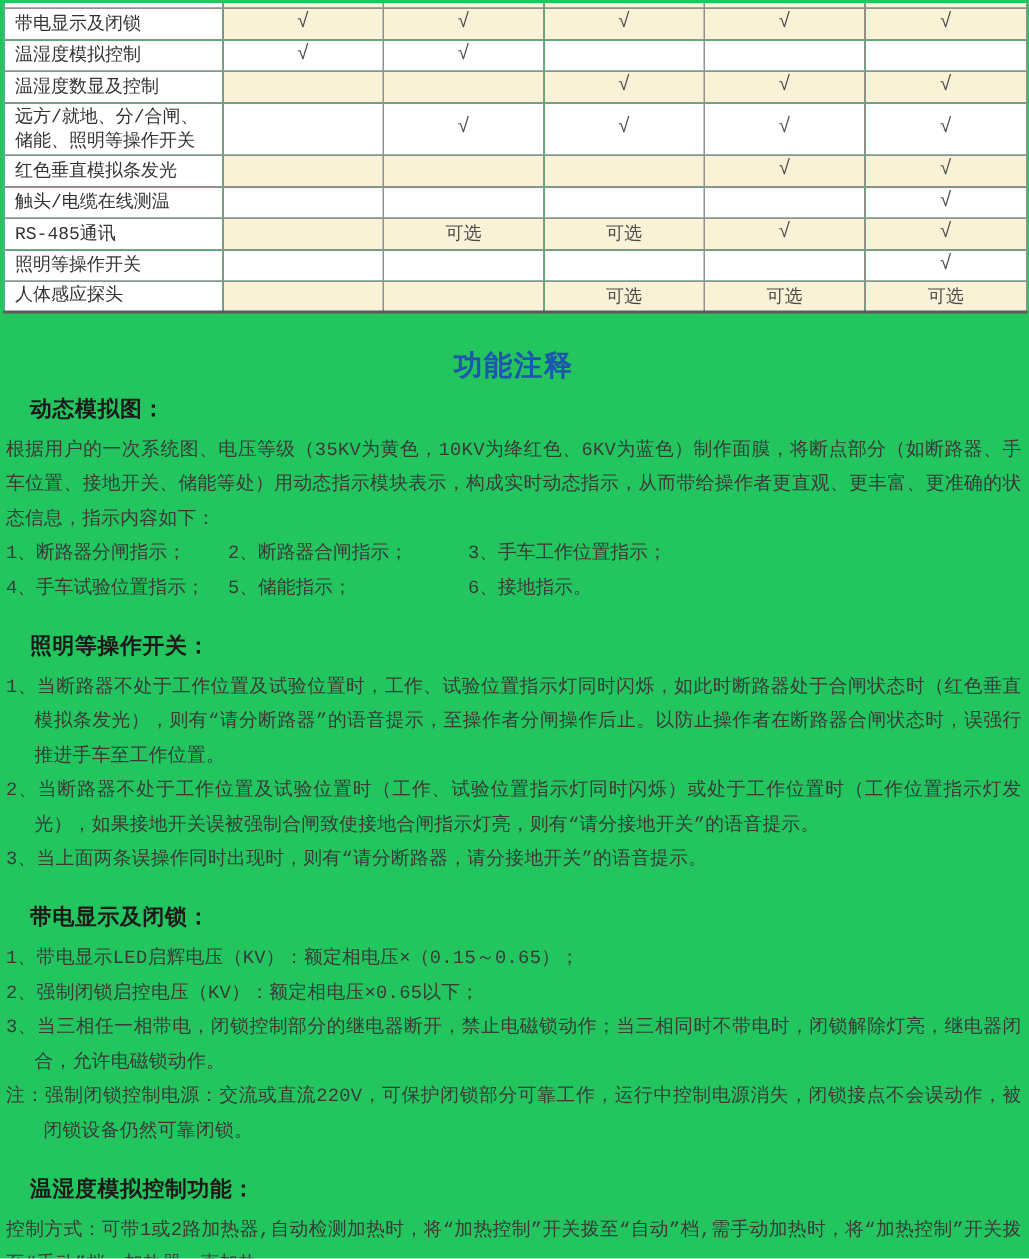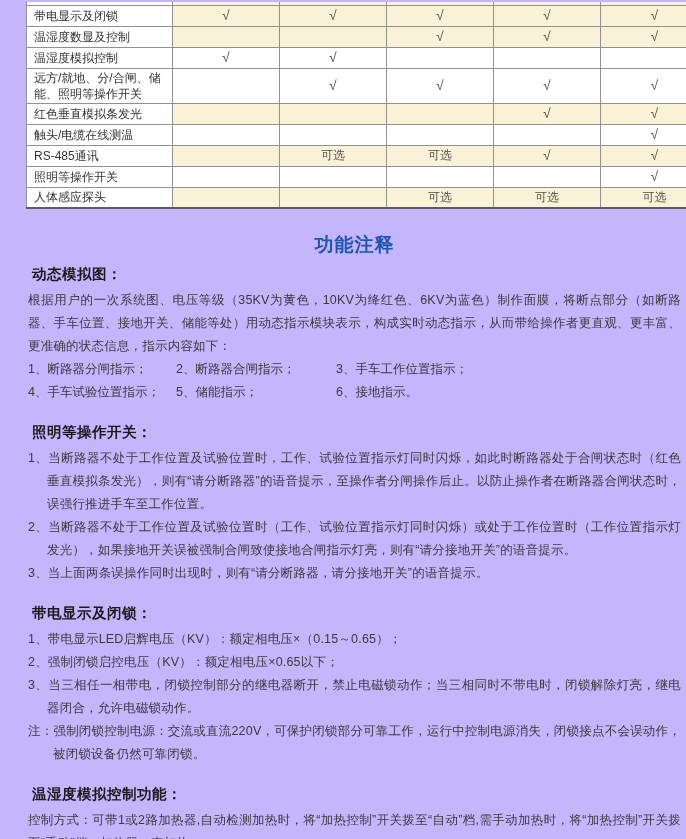--- a/index.html
+++ b/index.html
@@ -1,21 +1,20 @@
 <!DOCTYPE html>
 <html lang="zh"><head>
 <meta charset="utf-8">
 <style>
   * { margin:0; padding:0; box-sizing:border-box; }
   html,body { background:#ffffff; }
   .page {
     position:relative; width:686px; height:839px; overflow:hidden;
-    background:#c4b5fd; font-family:Liberation Sans, sans-serif;
+    background:#22c55e; font-family:Liberation Mono, monospace;
     color:#333;
-    padding-left:24px;
   }
   
   table.feature {
     border-collapse:collapse; table-layout:fixed;
     width:682px; margin:2px 0 0 2px;
     border-bottom:2px solid #5c5c5c;
   }
   table.feature td { border:1px solid #919191; overflow:hidden; }
   tr.sliver td { height:3px; padding:0; border-top:none; line-height:0; font-size:0; }
   tr.frow { height:21px; }
@@ -32,21 +31,21 @@
   tr.shaded td.val, tr.sliver.shaded td.val { background:#faf2d6; }
   
   .body-wrap { padding:0 5px 0 4px; }
   h1.notes-title {
     margin:25px 0 9px 0; font-size:19px; line-height:22px;
     font-weight:bold; color:#1d55af; letter-spacing:1px;text-align:center;
   }
   section { margin-top:0; }
   h2.sec-title {
     font-size:14.5px; line-height:18px; font-weight:bold; color:#1a1a1a;
-    margin:0 0 6px 4px; letter-spacing:0.5px;
+    margin:0 0 6px 16px; letter-spacing:0.5px;
   }
   .sec-gap { margin-top:19px; }
   .bodytext {
     font-size:12.5px; line-height:23px; color:#3a3a3a;
     text-align:justify; letter-spacing:0.2px;
   }
   .hang { padding-left:19px; text-indent:-19px; }
   .hang-note { padding-left:25px; text-indent:-25px; }
   .grid3 {
     display:grid; grid-template-columns:148px 160px 1fr;
@@ -79,35 +78,35 @@
       </tr>
 
     <tr class="frow shaded">
           <td class="lbl">带电显示及闭锁</td>
           <td class="val check">√</td>
           <td class="val check">√</td>
           <td class="val check">√</td>
           <td class="val check">√</td>
           <td class="val check">√</td>
         </tr>
+        <tr class="frow">
+          <td class="lbl">温湿度模拟控制</td>
+          <td class="val check">√</td>
+          <td class="val check">√</td>
+          <td class="val"></td>
+          <td class="val"></td>
+          <td class="val"></td>
+        </tr>
         <tr class="frow shaded">
           <td class="lbl">温湿度数显及控制</td>
           <td class="val"></td>
           <td class="val"></td>
           <td class="val check">√</td>
           <td class="val check">√</td>
           <td class="val check">√</td>
-        </tr>
-        <tr class="frow">
-          <td class="lbl">温湿度模拟控制</td>
-          <td class="val check">√</td>
-          <td class="val check">√</td>
-          <td class="val"></td>
-          <td class="val"></td>
-          <td class="val"></td>
         </tr>
         <tr class="frow tall">
           <td class="lbl">远方/就地、分/合闸、储能、照明等操作开关</td>
           <td class="val"></td>
           <td class="val check">√</td>
           <td class="val check">√</td>
           <td class="val check">√</td>
           <td class="val check">√</td>
         </tr>
         <tr class="frow shaded">

